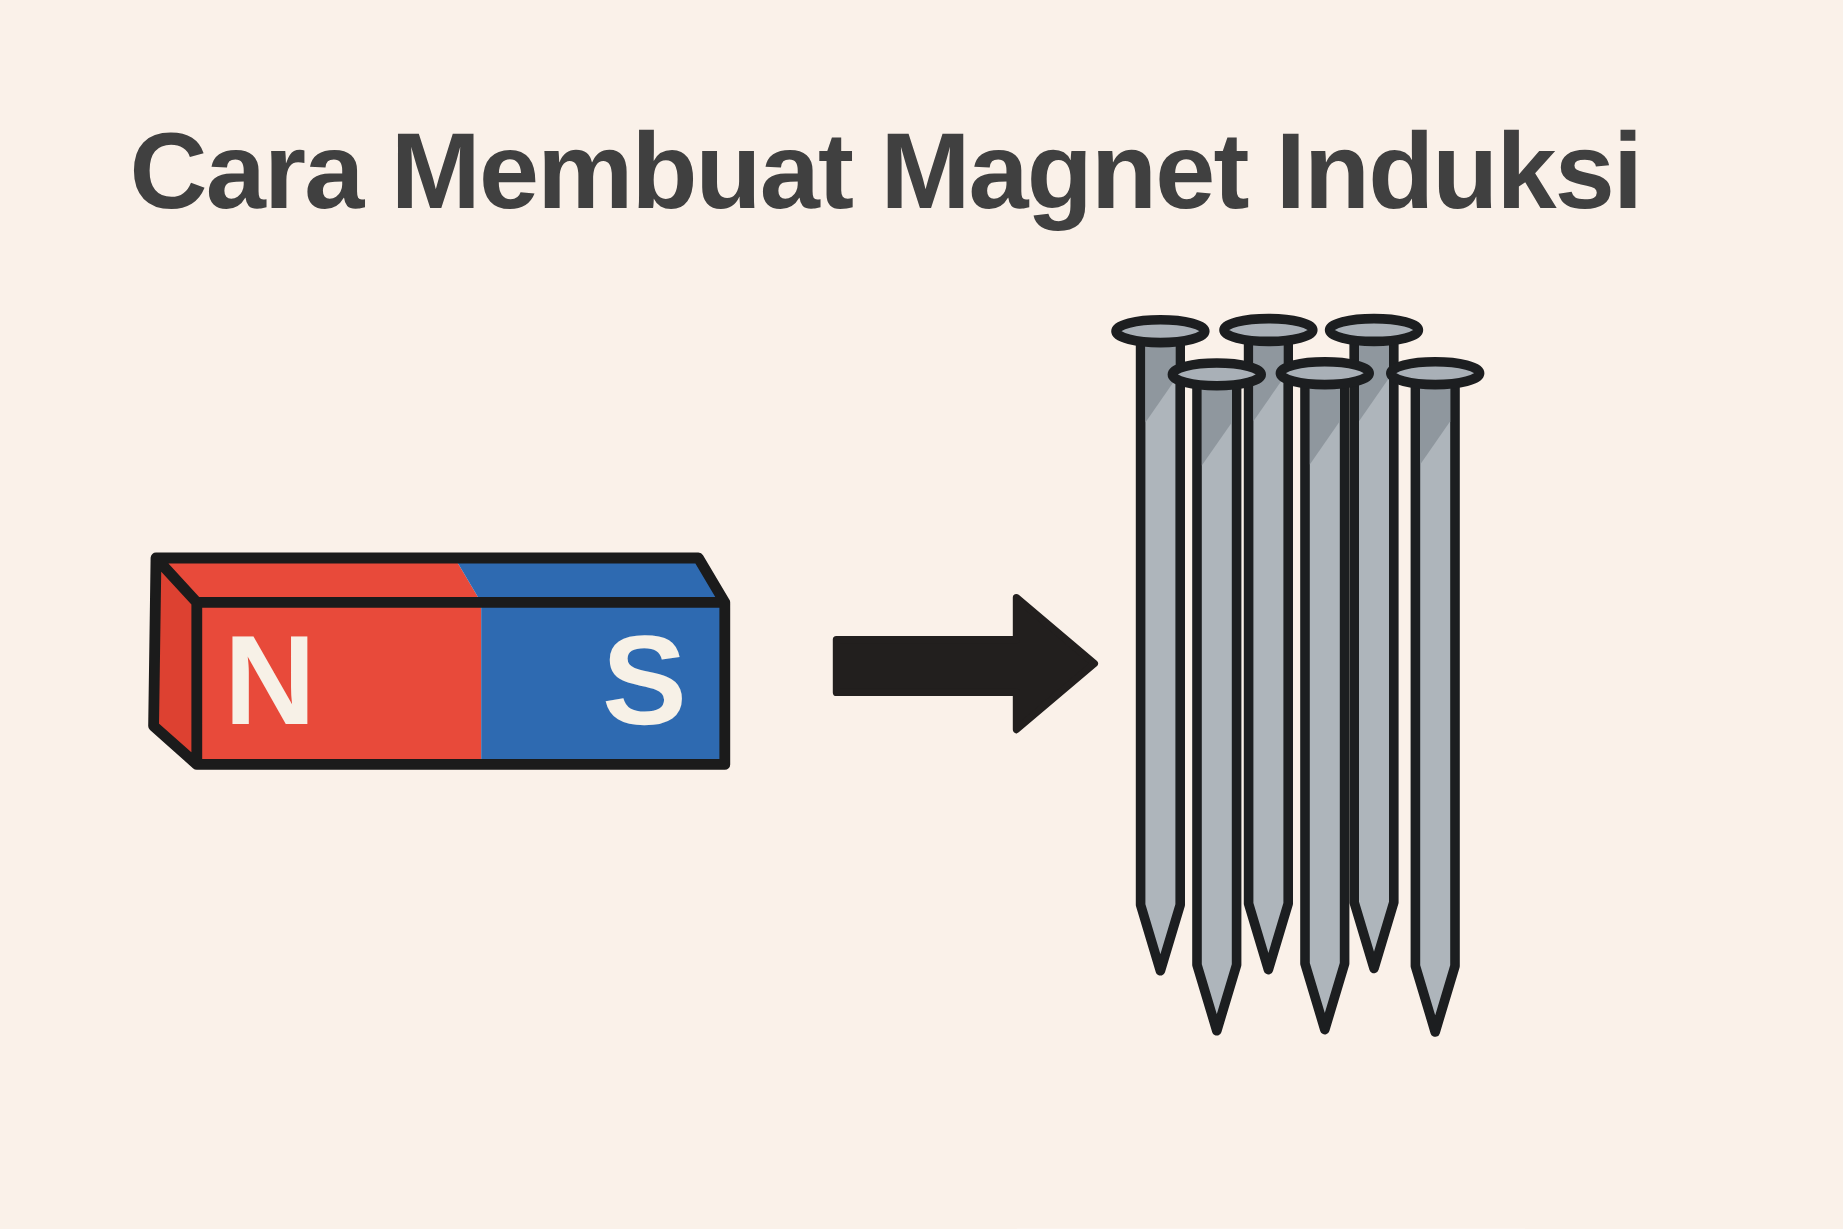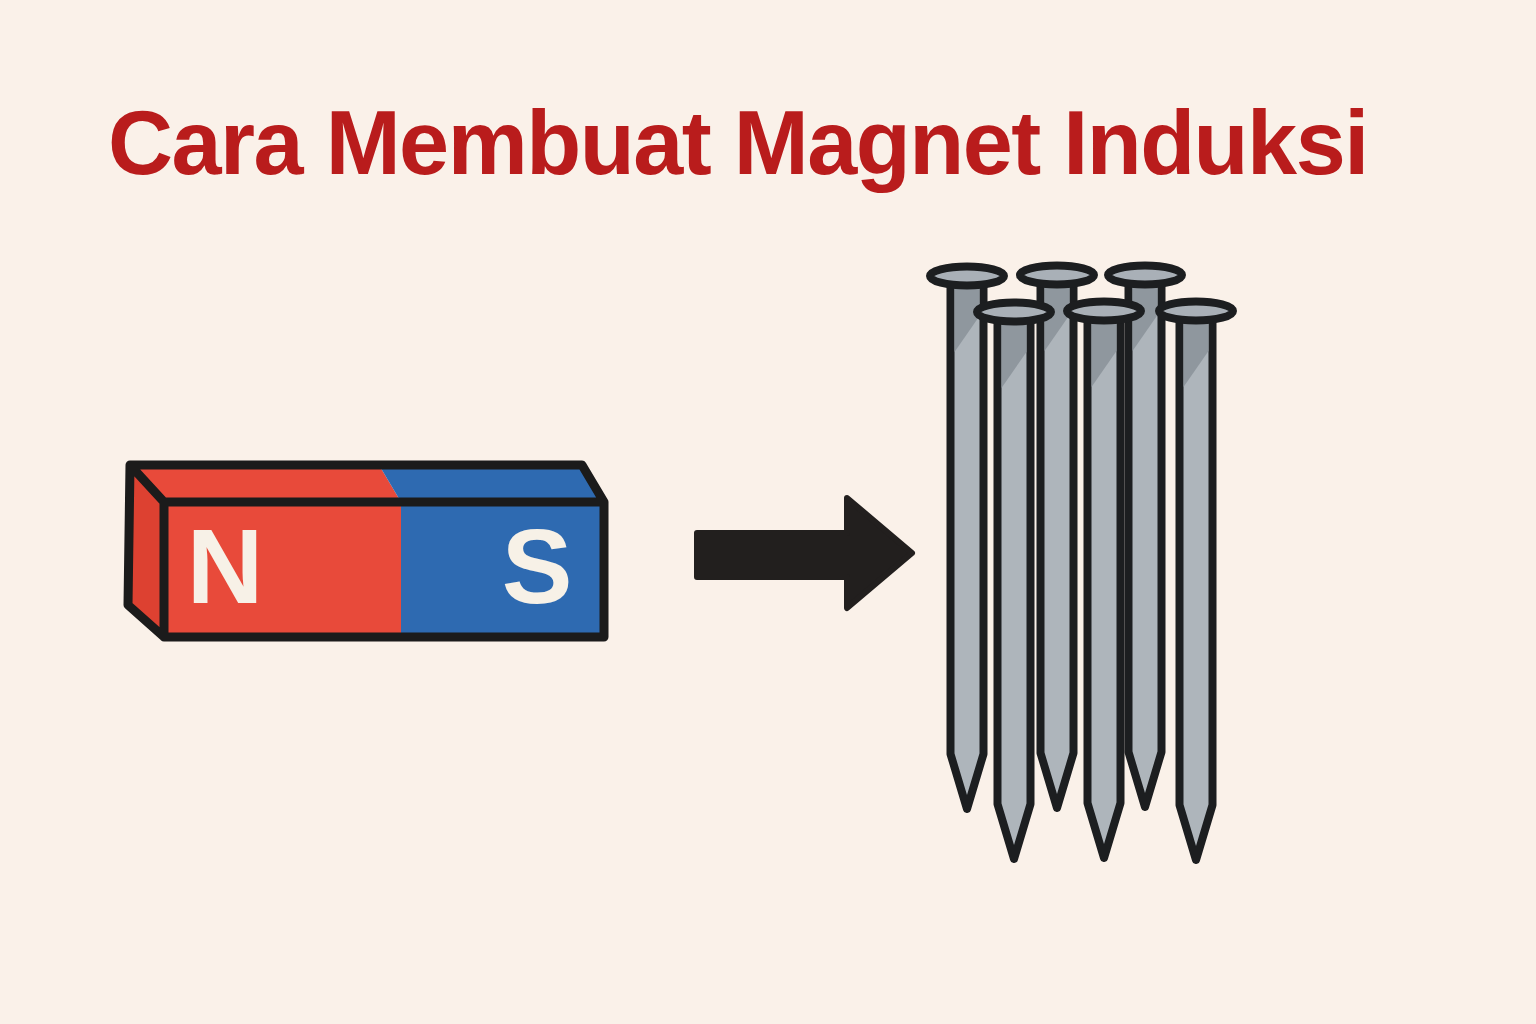--- a/index.html
+++ b/index.html
@@ -34,21 +34,21 @@
     font-family: "Liberation Sans", sans-serif;
     font-weight: 700;
     font-size: 106px;
   }
 </style>
 </head>
 <body>
 
 <div class="canvas" style="background: rgb(250, 241, 233);">
 
-  <h1 class="title" style="color: #b91c1c;">Cara Membuat Magnet Induksi</h1>
+  <h1 class="title" style="color: #404040;">Cara Membuat Magnet Induksi</h1>
 
   <svg class="scene" width="1536" height="1024" viewBox="0 0 1536 1024">
 
     <g>
       <polygon points="130,465 164,502 164,637 128,605" fill="#dd4131"></polygon>
       <polygon points="130,465 379,465 401,502 164,502" fill="#e84a3a"></polygon>
       <polygon points="379,465 582,465 604,502 401,502" fill="#2e6ab1"></polygon>
       <rect x="164" y="502" width="237" height="135" fill="#e84a3a"></rect>
       <rect x="401" y="502" width="203" height="135" fill="#2e6ab1"></rect>
       <path d="M130,465 L582,465 L604,502 L604,637 L164,637 L128,605 Z

